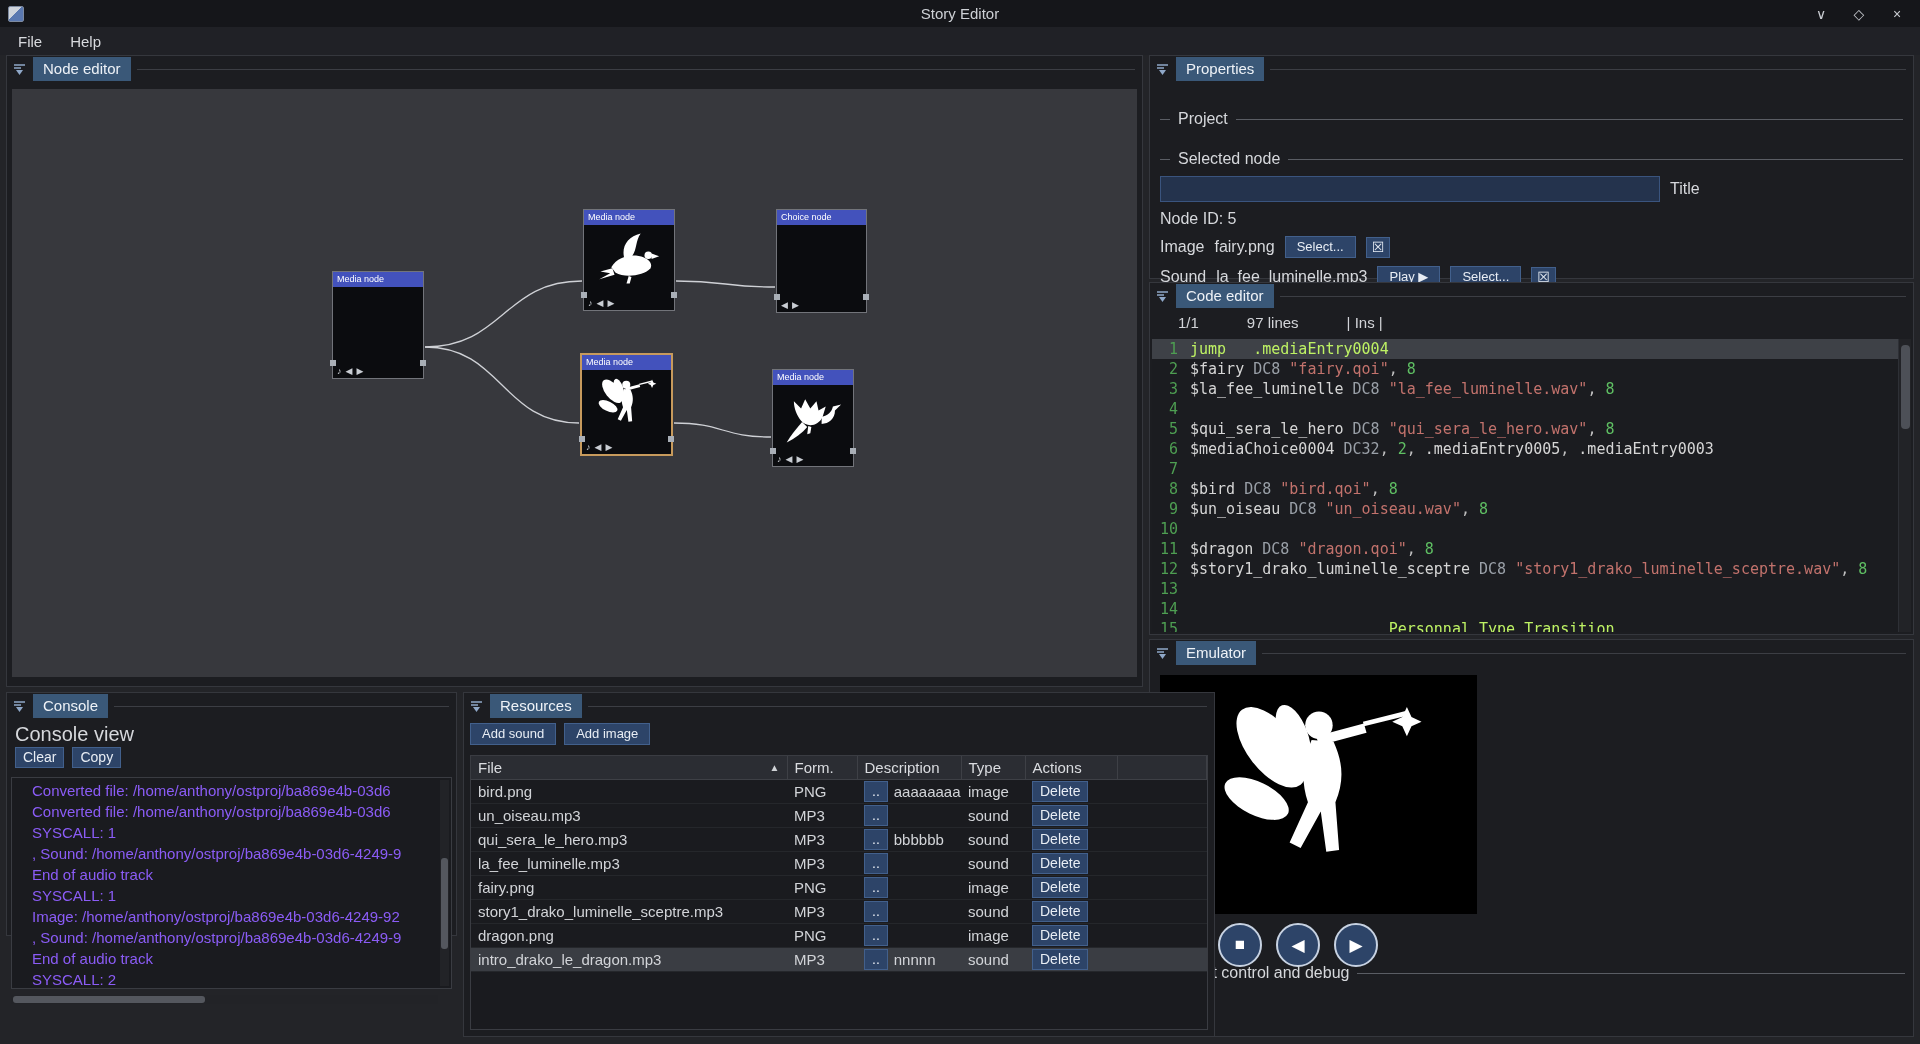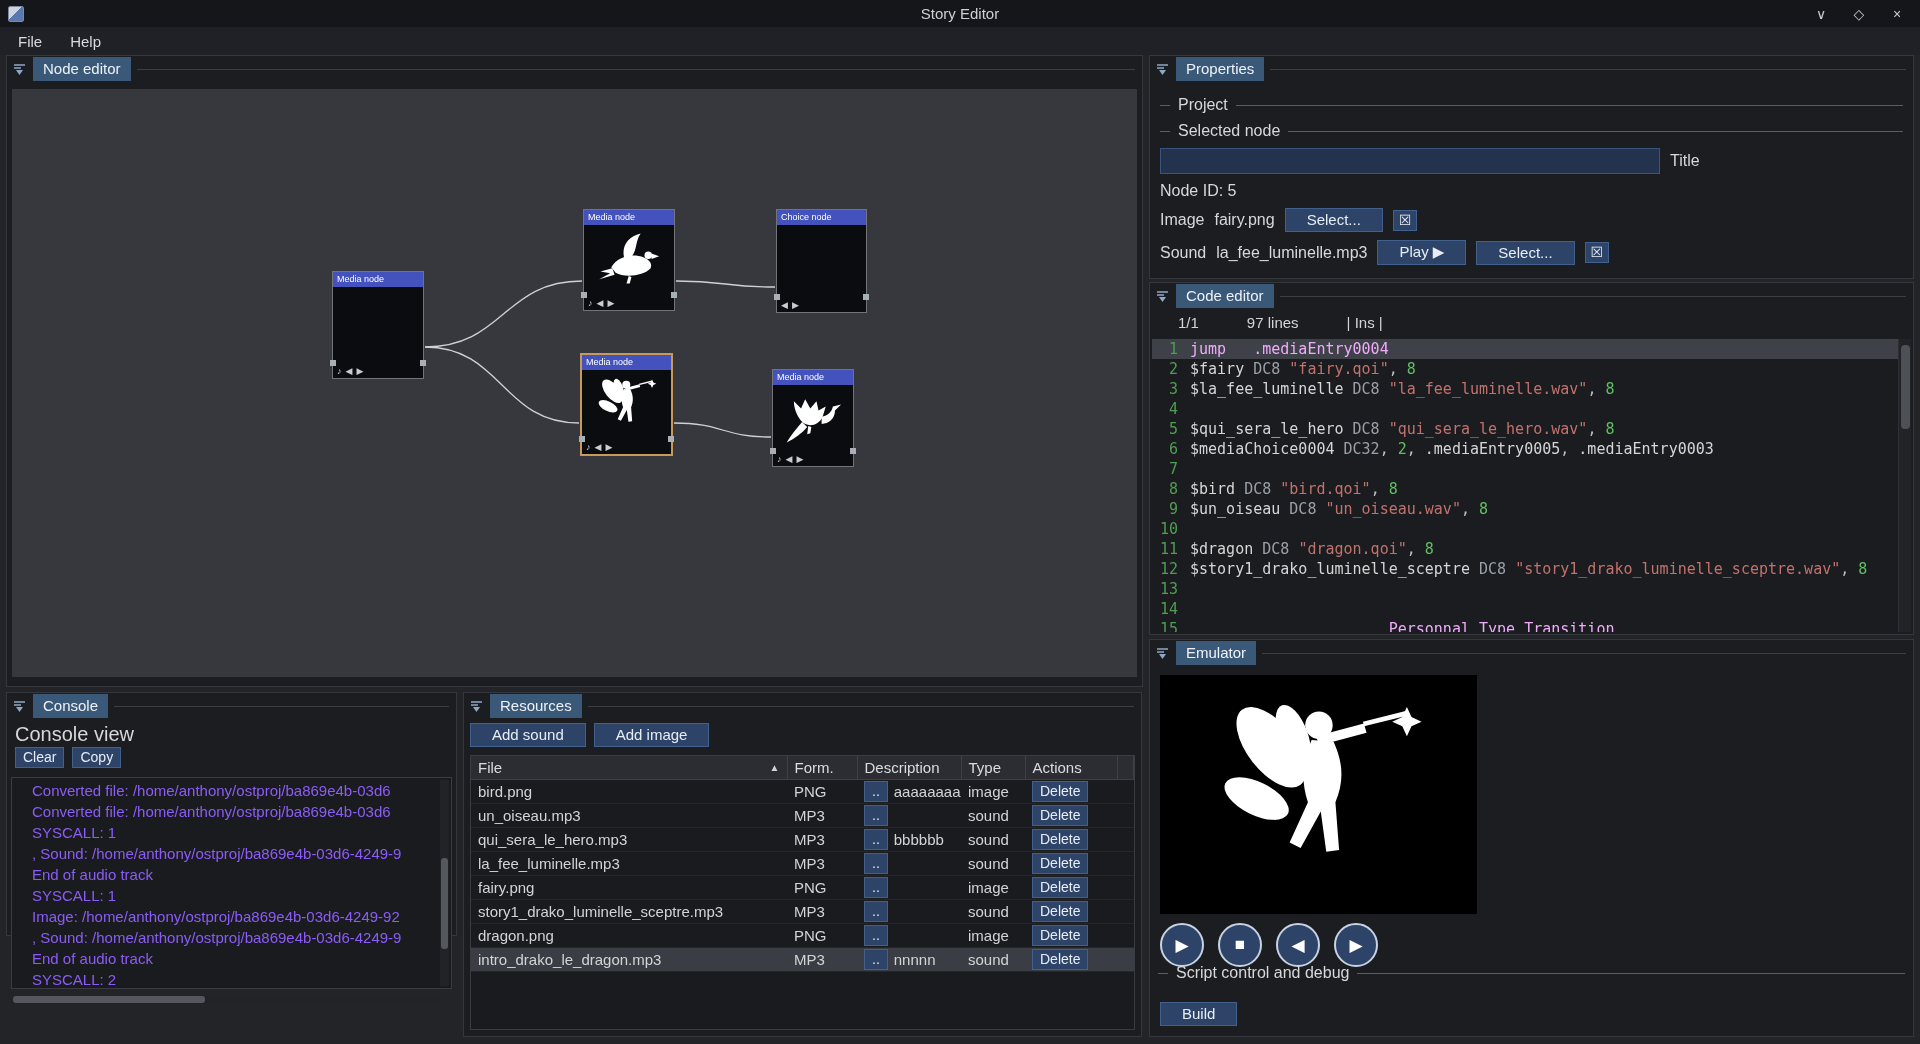--- a/index.html
+++ b/index.html
@@ -18,58 +18,58 @@
   .menubar { position:absolute; left:0; top:27px; right:0; height:28px; background:#202126; display:flex; align-items:center; gap:8px; padding:0 8px; }
   .menu-item { padding:3px 10px; font-size:15px; color:#d8dade; }
   
   .panel { position:absolute; background:#1c1d21; border:1px solid #35373d; }
   .phead { display:flex; align-items:center; height:26px; gap:6px; padding:0 5px; }
   .pcol-icon { display:flex; align-items:center; }
   .ptab { background:#3a5878; color:#eef2f7; font-size:15px; padding:3px 10px 4px; white-space:nowrap; }
   .hline { flex:1; height:1px; background:#3c3e44; margin-right:2px; }
   #p-node { left:6px; top:55px; width:1137px; height:632px; }
   #p-console { left:6px; top:692px; width:451px; height:244px; }
-  #p-resources { left:463px; top:692px; width:679px; height:345px; }
+  #p-resources { left:463px; top:692px; width:752px; height:345px; }
   #p-props { left:1149px; top:55px; width:765px; height:224px; }
   #p-code { left:1149px; top:282px; width:765px; height:353px; }
   #p-emu { left:1149px; top:639px; width:765px; height:398px; }
   
   .canvas { position:absolute; left:5px; top:33px; width:1125px; height:588px; background:#37383d; overflow:hidden; }
   .edges { position:absolute; inset:0; width:100%; height:100%; }
   .node { position:absolute; background:#0b0c0f; border:1px solid #72747a;margin-top:20px; }
   .node.selected { border:2px solid #c79a5c; }
   .node-head { height:15px; line-height:15px; background:#4352bc; color:#fff; font-size:9px; padding:0 4px; overflow:hidden; white-space:nowrap; }
   .node-body { position:absolute; left:0; right:0; top:15px; bottom:14px; display:flex; align-items:center; justify-content:center; overflow:hidden; }
   .node-body svg { width:86%; height:92%; }
   .node-foot { position:absolute; left:4px; right:4px; bottom:2px; display:flex; gap:4px; font-size:9px; color:#c9cdd3; align-items:center; }
   .port { position:absolute; width:6px; height:6px; background:#a9afb7; bottom:12px; }
   .port.in { left:-3px; } .port.out { right:-3px; }
   
-  .btn { display:inline-block; background:#2d4468; border:1px solid #42608c; color:#e8edf4; font-family:inherit; font-size:15px; padding:2px 21px 3px; cursor:default; white-space:nowrap; }
+  .btn { display:inline-block; background:#2d4468; border:1px solid #42608c; color:#e8edf4; font-family:inherit; font-size:13px; padding:2px 11px 3px; cursor:default; white-space:nowrap; }
   .btn-sm { padding:1px 7px 2px; font-size:14px; }
   .icon-btn { padding:1px 5px 2px; font-size:14px; }
   .text-input { background:#24334d; border:1px solid #3a547e; color:#e6e9ee; height:26px; font-family:inherit; font-size:15px; padding:0 6px; }
   .legend { display:flex; align-items:center; gap:8px; font-size:16px; color:#d6d8dc; }
   .legend::before { content:""; width:10px; height:1px; background:#5a5d64; }
   .legend::after { content:""; flex:1; height:1px; background:#5a5d64; }
   
   .props-body { padding:6px 10px 0 10px; }
-  .props-body .legend { margin-top:8px;justify-content:center; }
+  .props-body .legend { margin-top:22px;justify-content:center; }
   .prop-row { display:flex; align-items:center; gap:10px; margin-top:8px; font-size:16px; }
   .prop-row .val { color:#d6d8dc; }
   #title-input { width:500px; }
   
   .code-info { display:flex; align-items:center; gap:48px; height:26px; padding:0 0 0 28px; font-size:15px; color:#d2d4d8; }
   .code-area { position:absolute; left:2px; right:2px; top:56px; bottom:2px; background:#1b1c20; overflow:hidden; font-family:"DejaVu Sans Mono", monospace; }
   .code-line { display:flex; height:20px; line-height:20px; font-size:15px; white-space:pre; }
   .code-line.sel { background:#3e4147; }
   .ln { flex:none; width:38px; text-align:right; padding-right:12px; color:#4e9e52; }
   .ct { flex:1; overflow:hidden; }
   .t-v { color:#d6d6d6; } .t-k { color:#9aa0a8; } .t-s { color:#c2726c; }
-  .t-n { color:#5fbf63; } .t-p { color:#c0c0c0; } .t-dim { color:#f0abfc; }
+  .t-n { color:#5fbf63; } .t-p { color:#c0c0c0; } .t-dim { color:#bef264; }
   .code-scroll { position:absolute; right:0; top:0; width:13px; height:100%; background:#222327; border-left:1px solid #2e3036; }
   .code-scroll .thumb { position:absolute; top:6px; left:2px; width:9px; height:84px; background:#4d5057; border-radius:4px; }
   
   .emu-screen { position:absolute; left:10px; top:35px; width:317px; height:239px; background:#000; display:flex; align-items:center; justify-content:center; }
   .emu-screen svg { height:92%; }
   .emu-buttons { position:absolute; left:10px; top:283px; display:flex; gap:14px; }
   .circle-btn { width:44px; height:44px; border-radius:50%; background:#2d4468; border:2px solid #c7d2e2; color:#fff; font-size:17px; display:flex; align-items:center; justify-content:center; font-family:inherit; cursor:default; }
   .emu-legend { position:absolute; left:8px; right:8px; top:324px; }
   .emu-build { position:absolute; left:10px; top:362px; }
   

